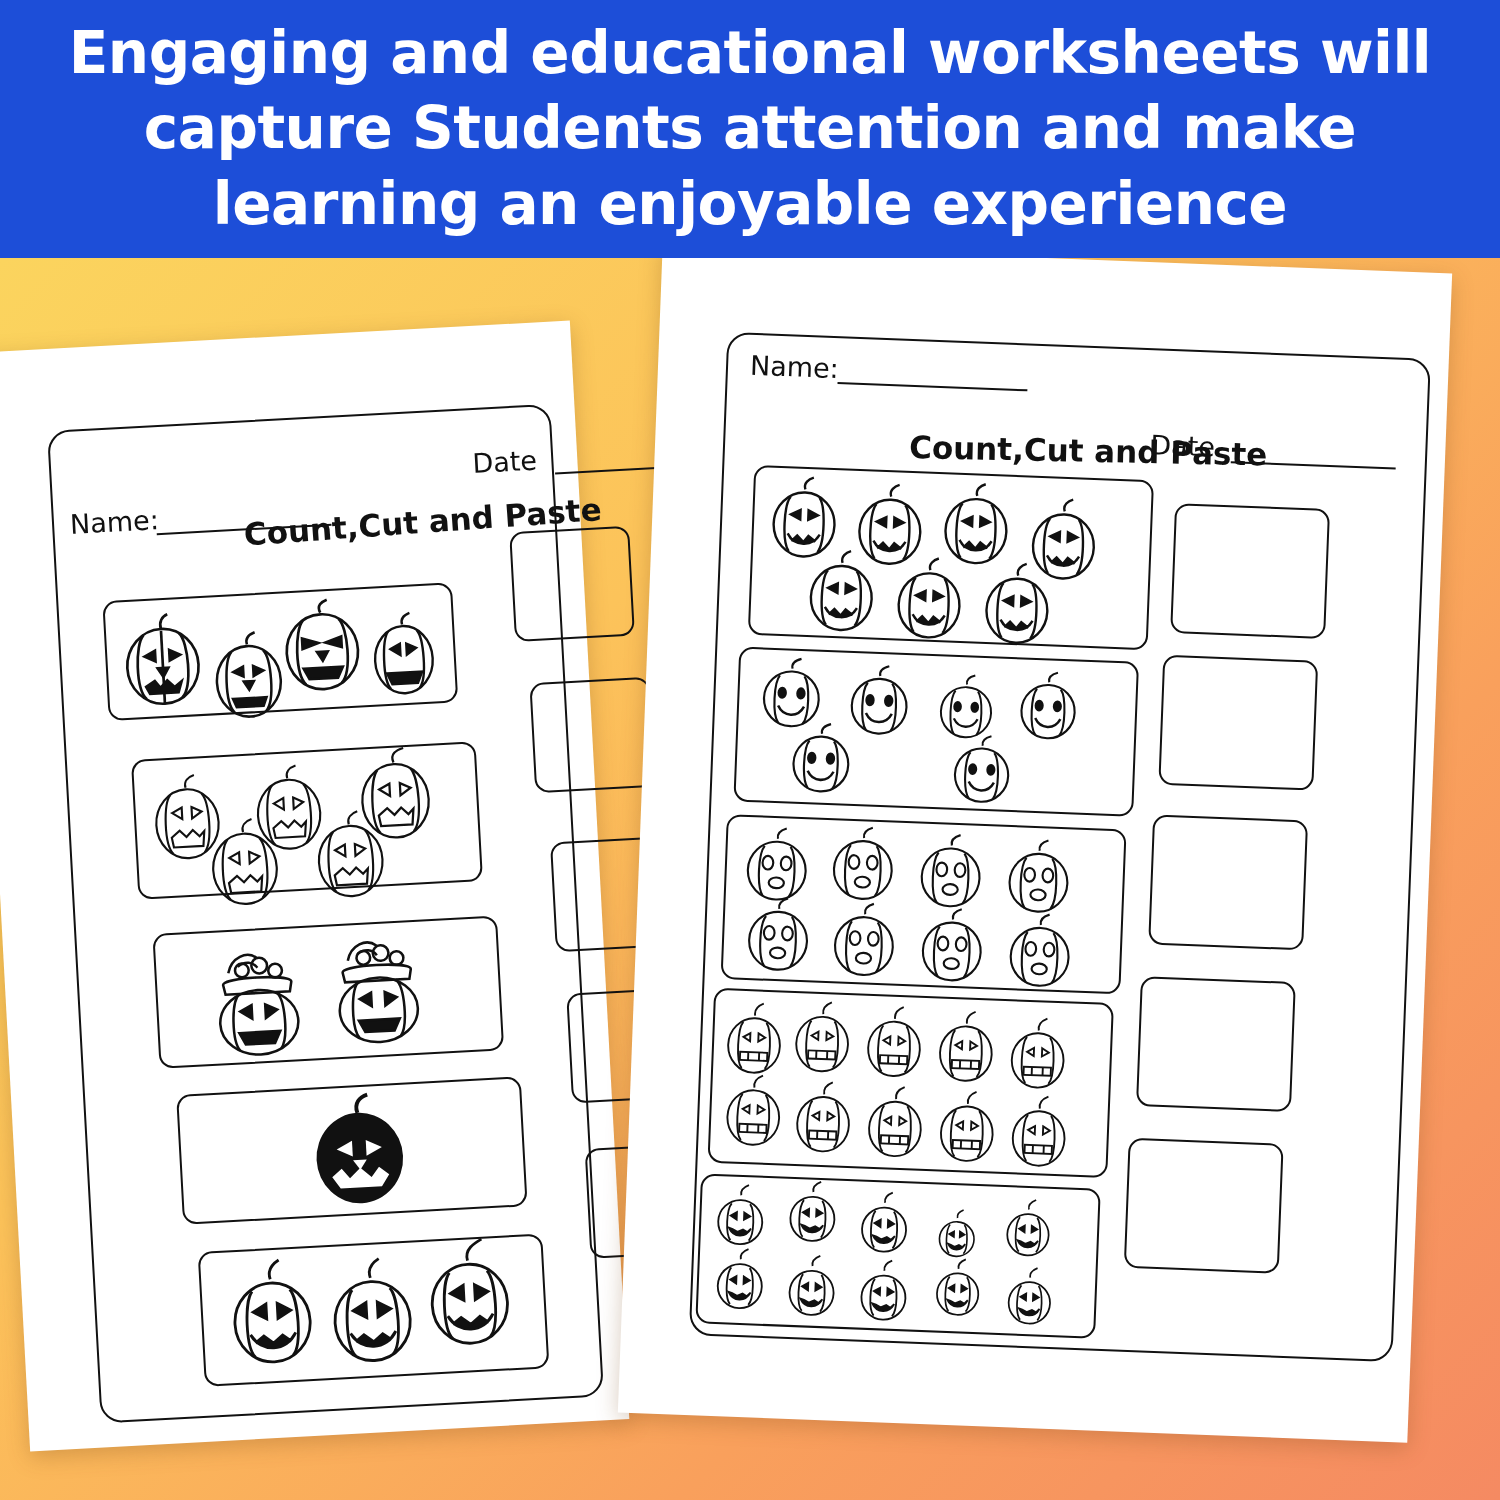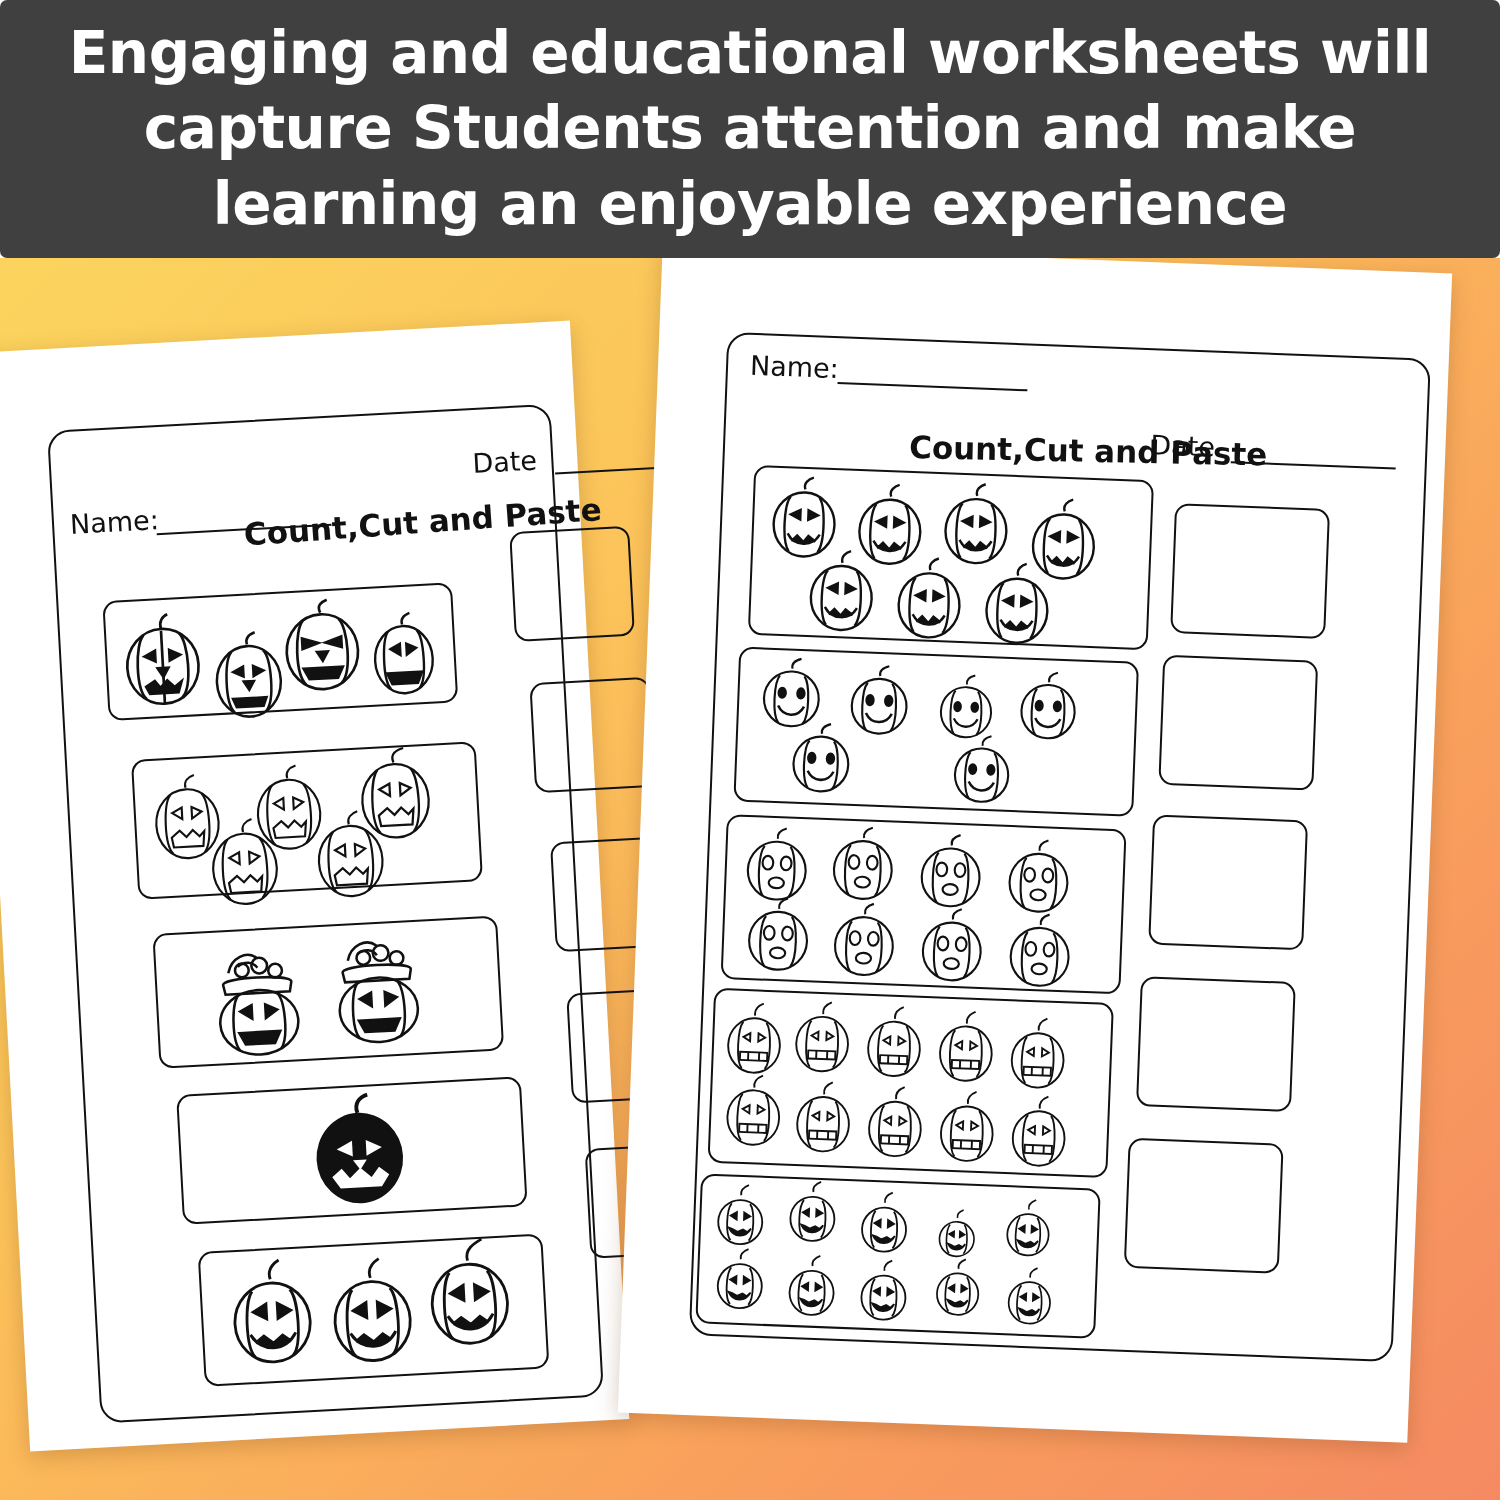--- a/index.html
+++ b/index.html
@@ -14,25 +14,24 @@
     background: #ffffff;
   }
 
   
   #banner {
     position: absolute;
     left: 0;
     top: 0;
     width: 1500px;
     height: 258px;
-    background: #404040;
+    background: #1d4ed8;
     display: flex;
     align-items: center;
     justify-content: center;
-    border-radius: 7px;
   }
   #banner-text {
     color: #ffffff;
     font-family: "DejaVu Sans", sans-serif;
     font-weight: bold;
     font-size: 58px;
     line-height: 1.3;
     text-align: center;
     padding: 0 14px;
     letter-spacing: -0.5px;

